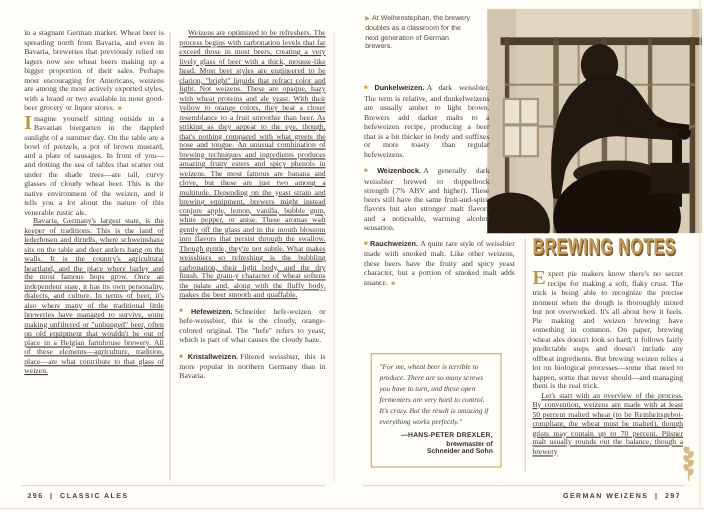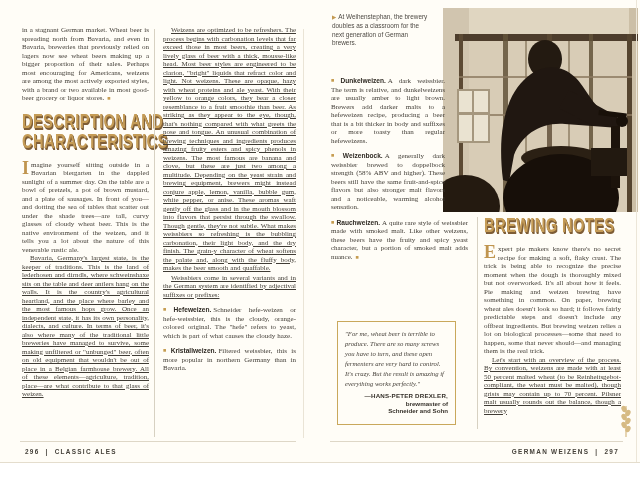--- a/index.html
+++ b/index.html
@@ -65,33 +65,28 @@
   .wrapspacer{float:right;width:23px;height:136px;}
   .wheat{left:619px;top:402px;}
 </style>
 </head>
 <body>
 
 <div class="abs" style="left:0;top:0;width:640px;height:480px;">
 
   <div class="abs" style="left:22px;top:26px;width:127px;">
     <p class="jtext"><span>in a stagnant German market. Wheat beer is spreading north from Bavaria, and even in Bavaria, breweries that previously relied on lagers now see wheat beers making up a bigger proportion of their sales. Perhaps most encouraging for Americans, weizens are among the most actively exported styles, with a brand or two available in most good-beer grocery or liquor stores.</span><span class="endmark">■</span></p>
-    <div class="heading-block">
-      <div class="display-h"><span class="squeeze">DESCRIPTION AND</span></div>
-      <div class="display-h"><span class="squeeze">CHARACTERISTICS</span></div>
-    </div>
     <p class="jtext"><span class="dropcap">I</span><span>magine yourself sitting outside in a Bavarian biergarten in the dappled sunlight of a summer day. On the table are a bowl of pretzels, a pot of brown mustard, and a plate of sausages. In front of you—and dotting the sea of tables that scatter out under the shade trees—are tall, curvy glasses of cloudy wheat beer. This is the native environment of the weizen, and it tells you a lot about the nature of this venerable rustic ale.</span></p>
     <p class="jtext indent">Bavaria, Germany's largest state, is the keeper of traditions. This is the land of lederhosen and dirndls, where schweinshaxe sits on the table and deer antlers hang on the walls. It is the country's agricultural heartland, and the place where barley and the most famous hops grow. Once an independent state, it has its own personality, dialects, and culture. In terms of beer, it's also where many of the traditional little breweries have managed to survive, some making unfiltered or "unbunged" beer, often on old equipment that wouldn't be out of place in a Belgian farmhouse brewery. All of these elements—agriculture, tradition, place—are what contribute to that glass of weizen.</p>
   </div>
 
   <div class="abs rule-v" style="left:154px;top:29px;height:408px;"></div>
 
   <div class="abs" style="left:163px;top:26px;width:133px;">
     <p class="jtext indent">Weizens are optimized to be refreshers. The process begins with carbonation levels that far exceed those in most beers, creating a very lively glass of beer with a thick, mousse-like head. Most beer styles are engineered to be clarion, "bright" liquids that refract color and light. Not weizens. These are opaque, hazy with wheat proteins and ale yeast. With their yellow to orange colors, they bear a closer resemblance to a fruit smoothie than beer. As striking as they appear to the eye, though, that's nothing compared with what greets the nose and tongue. An unusual combination of brewing techniques and ingredients produces amazing fruity esters and spicy phenols in weizens. The most famous are banana and clove, but these are just two among a multitude. Depending on the yeast strain and brewing equipment, brewers might instead conjure apple, lemon, vanilla, bubble gum, white pepper, or anise. These aromas waft gently off the glass and in the mouth blossom into flavors that persist through the swallow. Though gentle, they're not subtle. What makes weissbiers so refreshing is the bubbling carbonation, their light body, and the dry finish. The grain-y character of wheat softens the palate and, along with the fluffy body, makes the beer smooth and quaffable.</p>
-    <p class="jtext indent" style="margin-top:1px;">Weissbiers come in several variants and in the German system are identified by adjectival suffixes or prefixes:</p>
     <div class="variant jtext">
       <span class="vbullet">■</span><span class="vterm">Hefeweizen.</span><span>Schneider hefe-weizen or hefe-weissbier, this is the cloudy, orange-colored original. The "hefe" refers to yeast, which is part of what causes the cloudy haze.</span>
     </div>
     <div class="variant jtext">
       <span class="vbullet">■</span><span class="vterm">Kristallweizen.</span><span>Filtered weissbier, this is more popular in northern Germany than in Bavaria.</span>
     </div>
   </div>
 
   <div class="abs rule-v" style="left:303px;top:29px;height:409px;background:#eae4d6;"></div>
 
@@ -138,21 +133,21 @@
       <rect x="148" y="140" width="36" height="28" fill="#221910"></rect>
     </svg>
   </div>
 
   <div class="abs" style="left:331px;top:76px;width:137px;">
     <div class="wrapspacer"></div>
     <div class="jtext">
       <span class="vbullet">■</span><span class="vterm">Dunkelweizen.</span><span>A dark weissbier. The term is relative, and dunkelweizens are usually amber to light brown. Brewers add darker malts to a hefeweizen recipe, producing a beer that is a bit thicker in body and suffixes or more toasty than regular hefeweizens.</span>
     </div>
     <div class="variant jtext">
-      <span class="vbullet">■</span><span class="vterm">Weizenbock.</span><span>A generally dark weissbier brewed to doppelbock strength (58% ABV and higher). These beers still have the same fruit-and-spice flavors but also stronger malt flavors and a noticeable, warming alcohol sensation.</span>
+      <span class="vbullet">■</span><span class="vterm">Weizenbock.</span><span>A generally dark weissbier brewed to doppelbock strength (7% ABV and higher). These beers still have the same fruit-and-spice flavors but also stronger malt flavors and a noticeable, warming alcohol sensation.</span>
     </div>
     <div class="variant jtext">
       <span class="vbullet">■</span><span class="vterm">Rauchweizen.</span><span>A quite rare style of weissbier made with smoked malt. Like other weizens, these beers have the fruity and spicy yeast character, but a portion of smoked malt adds nuance.</span><span class="endmark">■</span>
     </div>
   </div>
 
   <div class="abs qbox" style="left:337px;top:321px;width:119px;height:104px;">
     <div class="qtext">"For me, wheat beer is terrible to produce. There are so many screws you have to turn, and these open fermenters are very hard to control. It's crazy. But the result is amazing if everything works perfectly."</div>
     <div class="qattr">—HANS-PETER DREXLER,</div>
     <div class="qattr2">brewmaster of</div>

